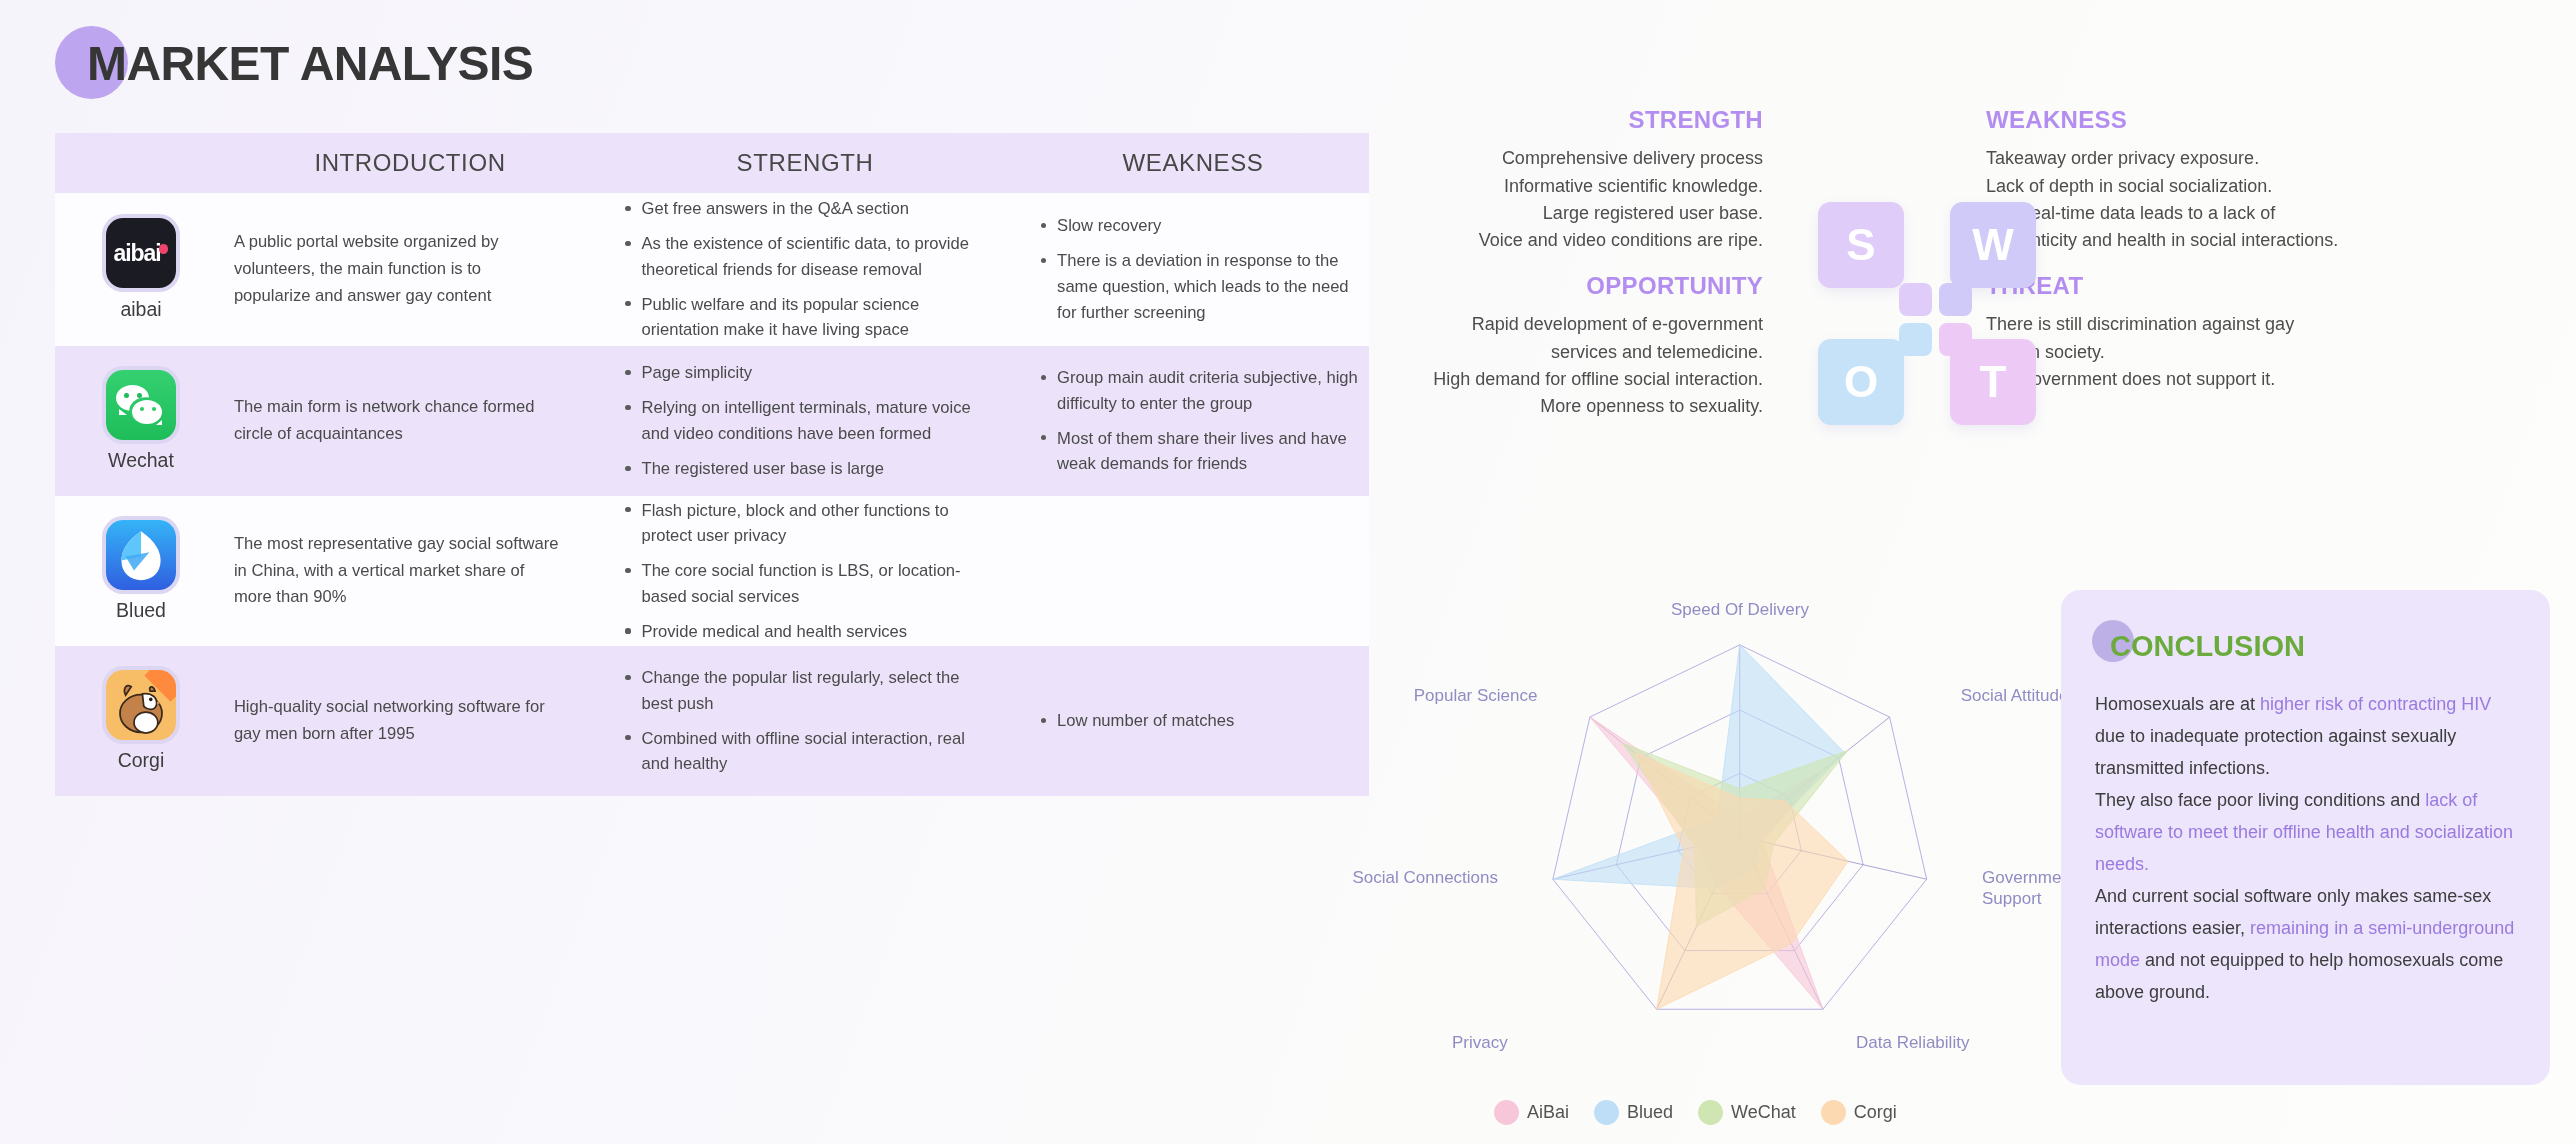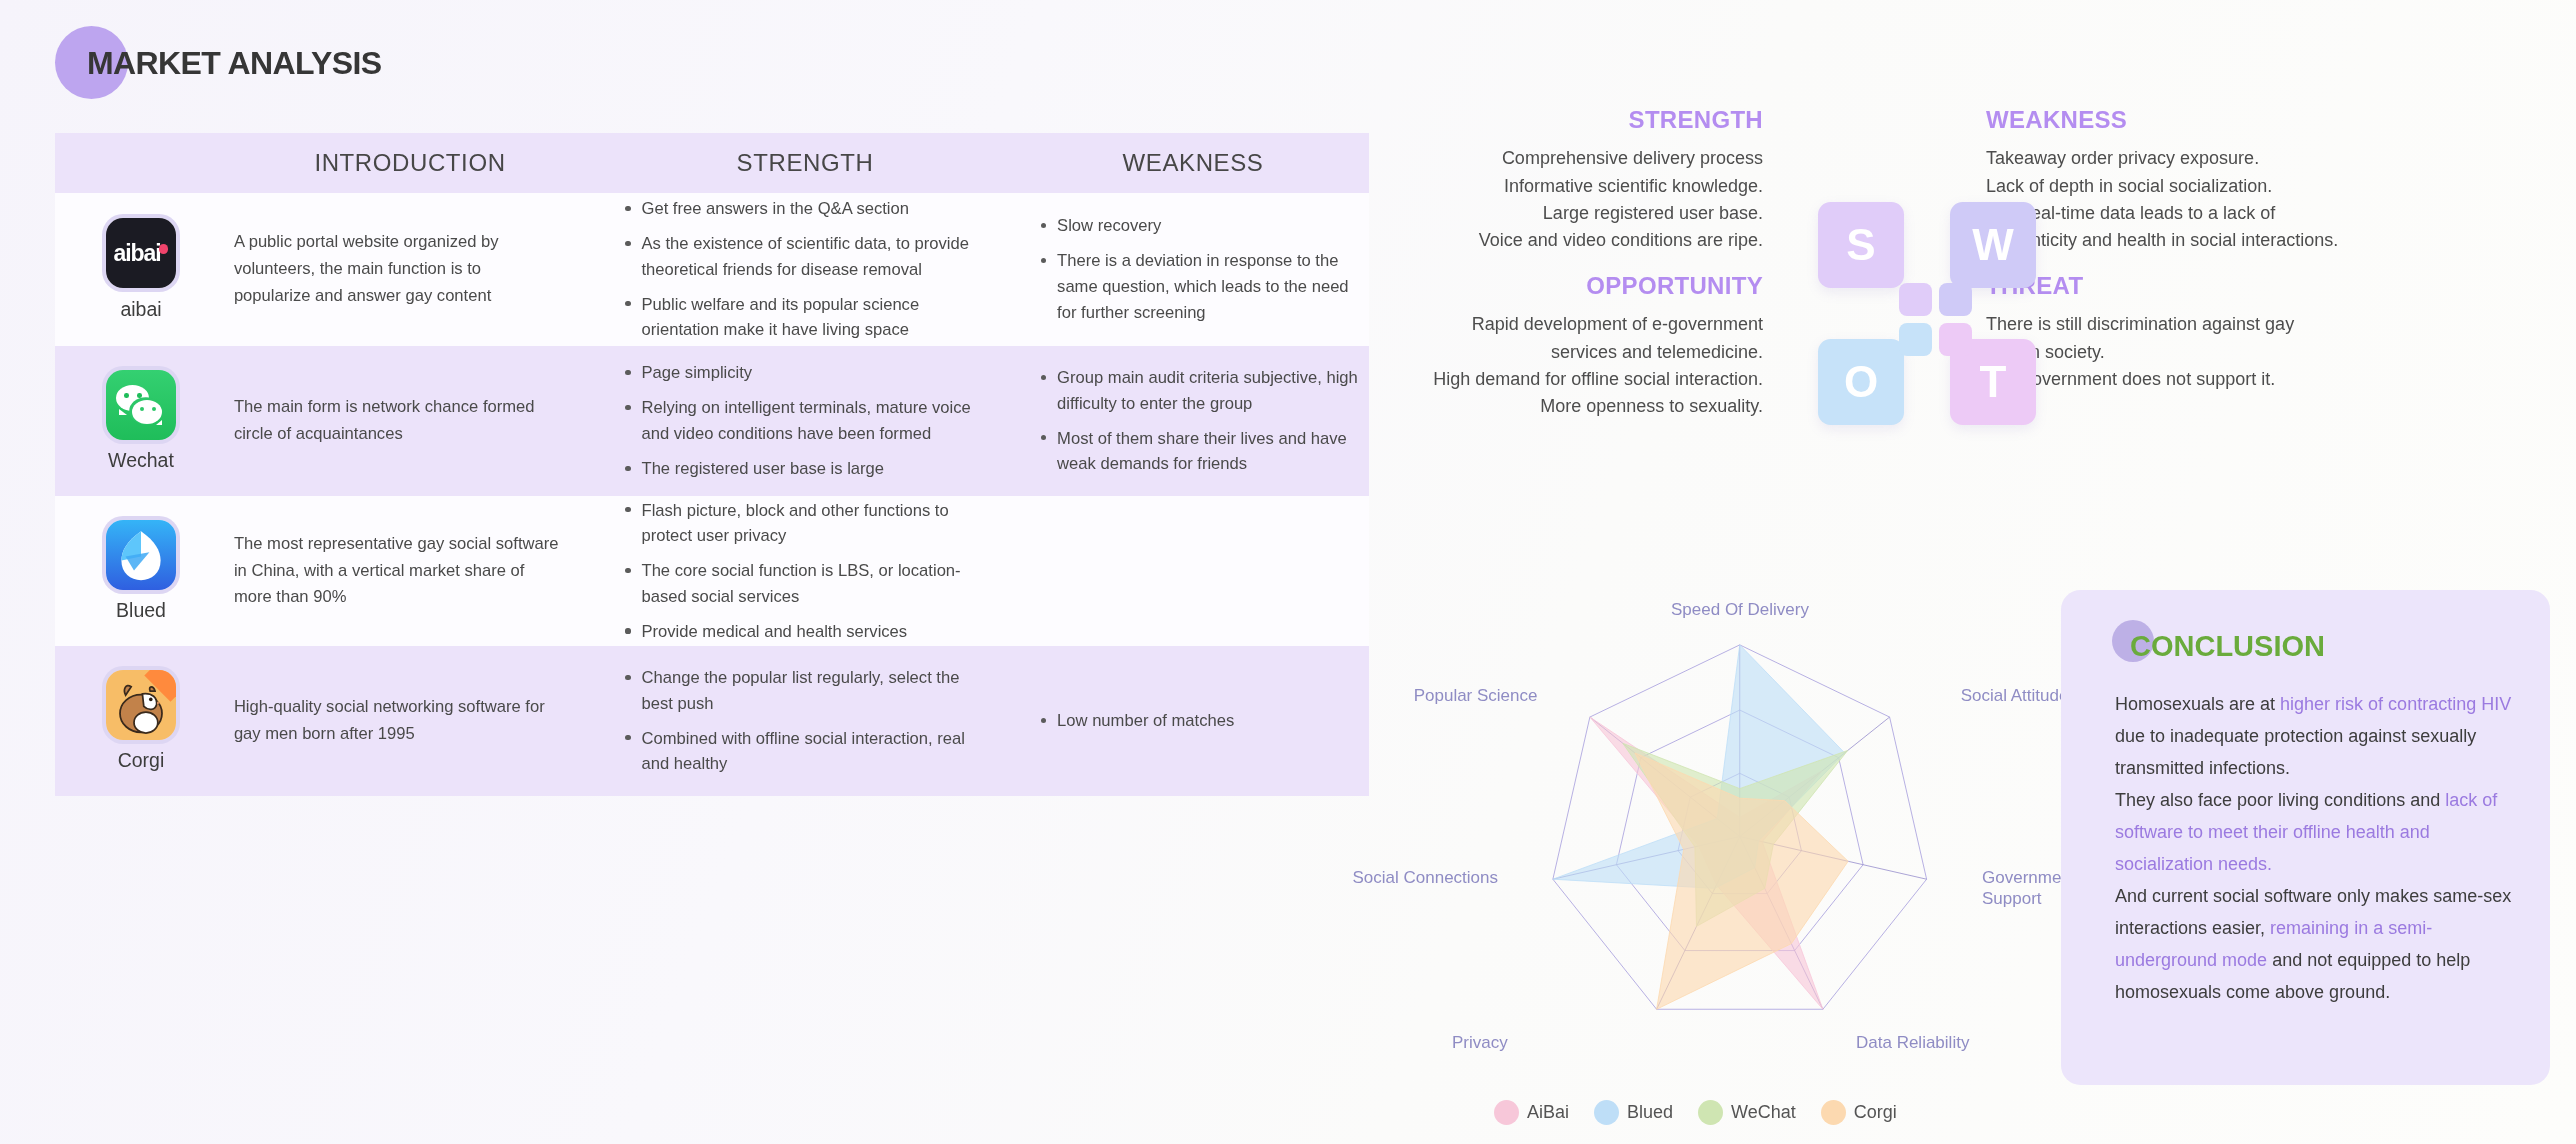--- a/index.html
+++ b/index.html
@@ -21,21 +21,21 @@
   .title-wrap{
     position:absolute; left:55px; top:26px; height:74px;
     display:flex; align-items:center; z-index:5;
   }
   .title-dot{
     width:73px;height:73px;border-radius:50%;
     background:#bda5ef; position:absolute; left:0; top:0;
   }
   .title-text{
     position:relative; margin-left:32px;
-    font-size:32px; font-weight:bold; letter-spacing:-0.6px;
+    font-size:48px; font-weight:bold; letter-spacing:-0.6px;
     color:#363636;
     font-family:"Liberation Sans", sans-serif;
   }
 
   
   .table{
     position:absolute; left:55px; top:133px; width:1314px; z-index:4;
   }
   .thead{
     display:flex; background:#ece3fa; height:60px; align-items:center;
@@ -122,21 +122,21 @@
     position:absolute; left:109px; top:504px; display:flex; align-items:center; gap:8px;
   }
   .legend-item{ display:flex;align-items:center;gap:8px;margin-right:17px;}
   .legend-dot{ width:25px;height:25px;border-radius:50%; }
   .legend-label{ font-size:18px; color:#545454; }
 
   
   .conclusion{
     position:absolute; left:2061px; top:590px;
     width:489px; height:495px;
-    background:#ece5fb; border-radius:19.5px; padding:30px 34px 0 54px; z-index:5;
+    background:#ece5fb; border-radius:19.5px; padding:30px 34px 0 34px; z-index:5;
   }
   .conc-head{ position:relative; height:52px; display:flex; align-items:center;}
   .conc-dot{
     position:absolute; left:-3.4px; top:0px;
     width:42px;height:42px;border-radius:50%;background:#bdb0e6;
   }
   .conc-title{
     position:relative; margin-left:15px;
     font-size:29px; font-weight:bold; color:#6aab3c; letter-spacing:0px;
   }

